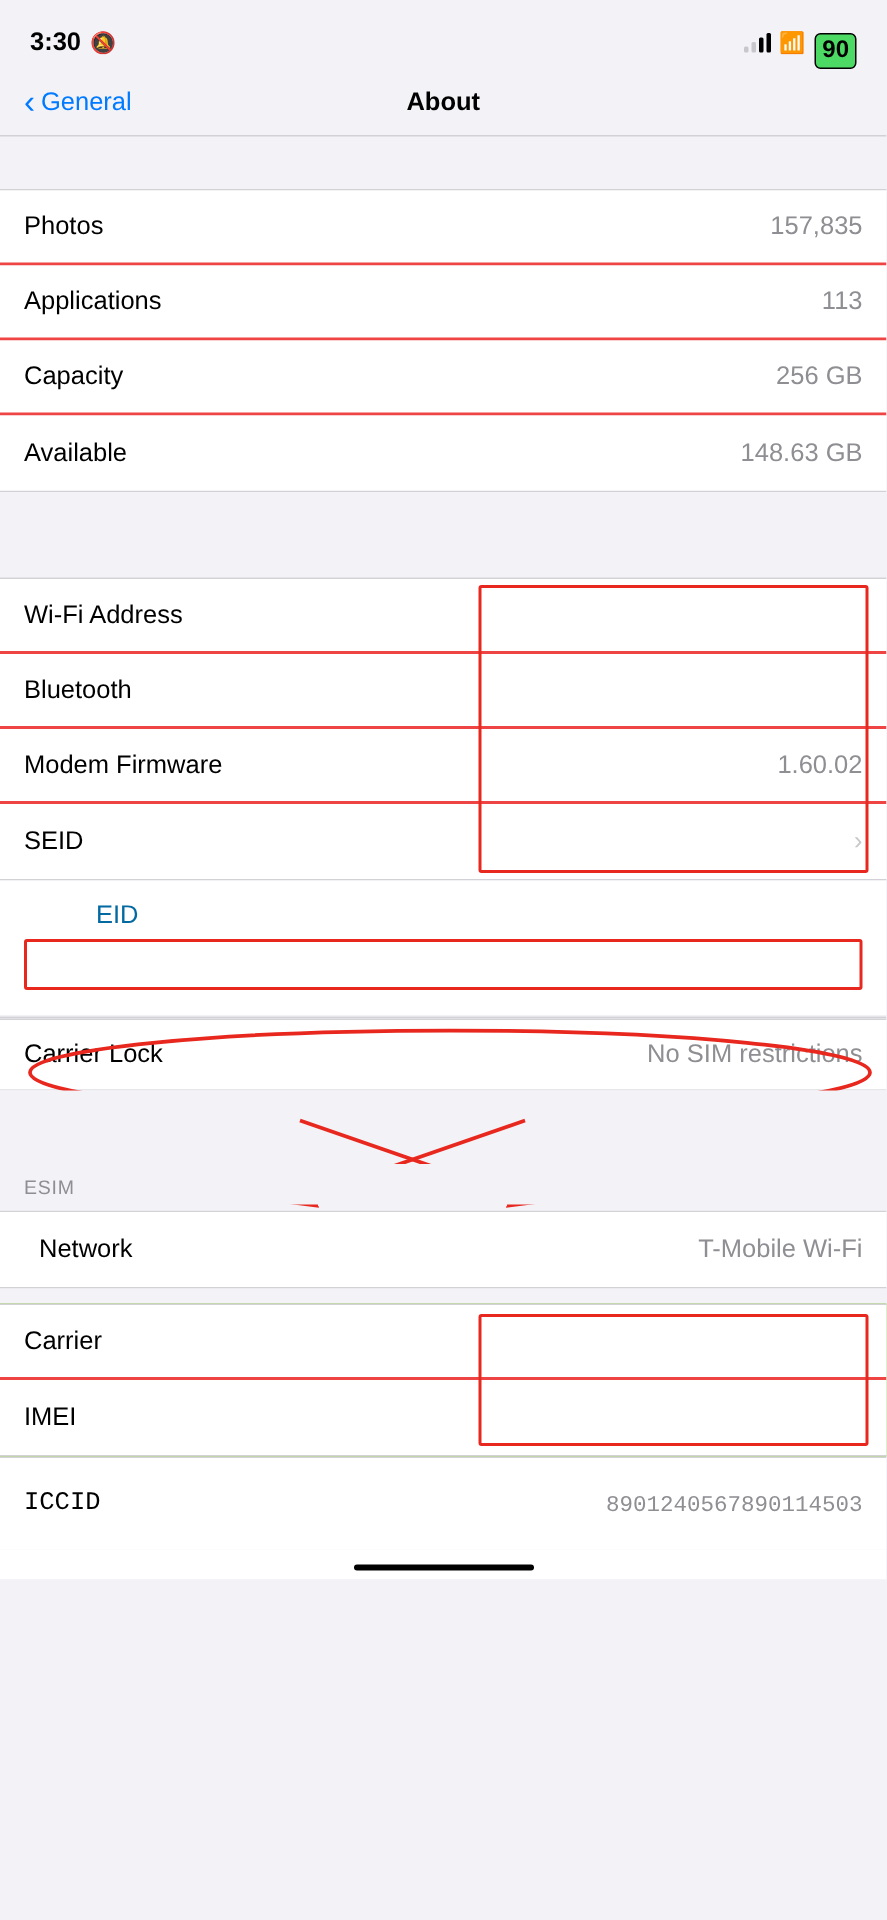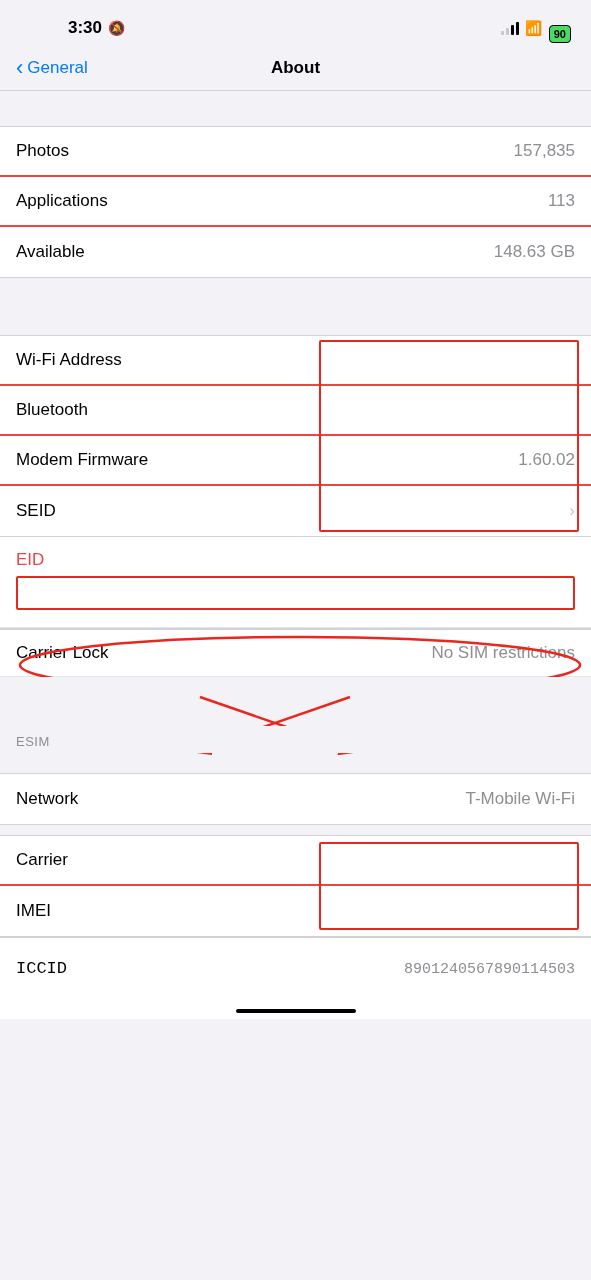--- a/index.html
+++ b/index.html
@@ -20,21 +20,20 @@
       align-items: center;
       padding: 14px 20px 8px 20px;
       height: 50px;
     }
     .status-time {
       font-weight: 600;
       font-size: 17px;
       display: flex;
       align-items: center;
       gap: 6px;
-      margin-left: 48px;
     }
     .status-right {
       display: flex;
       align-items: center;
       gap: 6px;
     }
     .signal-bars {
       display: flex;
       align-items: flex-end;
       gap: 2px;
@@ -44,21 +43,21 @@
       width: 3px;
       background: #000;
       border-radius: 1px;
     }
     .signal-bar.empty { background: #c7c7cc; }
     .wifi-icon { font-size: 14px; }
     .battery-badge {
       border: 1.5px solid #000;
       border-radius: 4px;
       padding: 2px 4px;
-      font-size: 11px;
+      font-size: 16px;
       font-weight: 600;
       background: #4cd964;
       color: #000;
       position: relative;
       margin-top: 11px;
     }
 
     
     .nav-header {
       background: #f2f2f7;
@@ -154,22 +153,23 @@
       border-top: 1px solid #d1d1d6;
       border-bottom: 1px solid #d1d1d6;
       position: relative;
     }
     .eid-row {
       padding: 13px 16px;
       border-bottom: 1px solid #e5e5ea;
     }
     .eid-row-label {
       font-size: 17px;
-      color: #ef4444;
+      color: #0369a1;
       margin-bottom: 6px;
+      margin-left: 48px;
     }
     .eid-red-box {
       border: 2px solid #e8281e;
       height: 34px;
       border-radius: 2px;
       margin-bottom: 4px;
     }
 
     
     .carrier-lock-row {
@@ -260,20 +260,24 @@
 <div class="settings-group">
   <div class="settings-row">
     <span class="row-label">Photos</span>
     <span class="row-value">157,835</span>
   </div>
   <div class="settings-row">
     <span class="row-label">Applications</span>
     <span class="row-value">113</span>
   </div>
   <div class="settings-row">
+    <span class="row-label">Capacity</span>
+    <span class="row-value">256 GB</span>
+  </div>
+  <div class="settings-row">
     <span class="row-label">Available</span>
     <span class="row-value">148.63 GB</span>
   </div>
 </div>
 
 <div class="spacer"></div>
 <div class="wifi-bluetooth-group">
   <div class="red-overlay"></div>
   <div class="settings-row">
     <span class="row-label">Wi-Fi Address</span>
@@ -323,21 +327,21 @@
     <line x1="200" y1="20" x2="350" y2="72" stroke="#e8281e" stroke-width="2.5" marker-end="url(#arrowhead1)"></line>
 
     <line x1="350" y1="20" x2="200" y2="72" stroke="#e8281e" stroke-width="2.5" marker-end="url(#arrowhead1)"></line>
   </svg>
 
   <div class="section-header" style="position:absolute;bottom:4px;left:0;right:0;">
     <span>ESIM</span>
   </div>
 </div>
 
-<div class="settings-group" style="margin-top:16px;">
+<div class="settings-group" style="margin-top:0;padding-left:10px;">
   <div class="settings-row">
     <span class="row-label">Network</span>
     <span class="row-value">T-Mobile Wi-Fi</span>
   </div>
 </div>
 
 <div style="height:10px; background:#f2f2f7;"></div>
 <div class="carrier-imei-group">
   <div class="carrier-imei-red-overlay"></div>
   <div class="settings-row">

